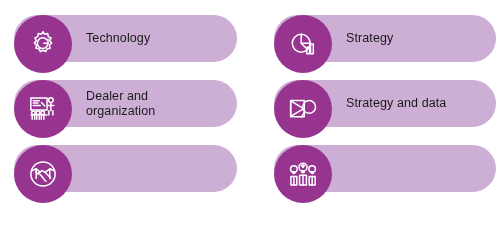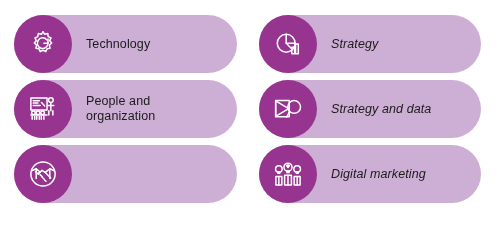--- a/index.html
+++ b/index.html
@@ -14,29 +14,29 @@
     overflow: hidden;
   }
   #board {
     position: relative;
     width: 500px;
     height: 217px;
     background: #ffffff;
   }
   .pill {
     position: absolute;
-    height: 58px;
+    height: 47px;
     border-radius: 29px;
     background: #cdaed4;
     display: flex;
     align-items: center;
     box-sizing: border-box;
   }
   .pill.col-left  { left: 14px;  width: 223px; }
-  .pill.col-right { left: 259px; width: 222px; font-style: italic; }
+  .pill.col-right { left: 274px; width: 222px; }
   .pill.row-1 { top: 15px; }
   .pill.row-2 { top: 80px; }
   .pill.row-3 { top: 145px; }
 
   .icon-badge {
     position: absolute;
     left: 0;
     top: 0;
     width: 58px;
     height: 58px;
@@ -109,21 +109,21 @@
         <path d="M14.6 9.9 17.6 13.1"></path>
         <circle cx="23.4" cy="7.6" r="2.2"></circle>
         <path d="M23.4 10 23.4 17.6 M20.6 12.6 26.2 12.6 M21.5 17.6 21.5 21.6 M25.3 17.6 25.3 21.6"></path>
         <path d="M4.6 21.6 19.8 21.6"></path>
         <circle cx="7" cy="19.6" r="1.7"></circle>
         <circle cx="11.3" cy="19.6" r="1.7"></circle>
         <circle cx="15.6" cy="19.6" r="1.7"></circle>
         <path d="M5.8 23 5.8 25.6 M8.2 23 8.2 25.6 M10.1 23 10.1 25.6 M12.5 23 12.5 25.6 M14.4 23 14.4 25.6 M16.8 23 16.8 25.6"></path>
       </svg>
     </div>
-    <div class="pill-label">People and
+    <div class="pill-label">Dealer and
 organization</div>
   </div>
 
   <div class="pill col-right row-2">
     <div class="icon-badge">
       <svg viewBox="0 0 32 32" aria-hidden="true">
         <path d="M4.4 8.1 17.2 8.1 17.2 23.3 4.4 23.3 Z" transform="translate(0,0)"></path>
         <path d="M4.4 8.3 16.6 15.6 4.4 23 Z"></path>
         <circle cx="21.8" cy="14.1" r="6"></circle>
         <path d="M17.6 18.4 14.8 23.4"></path>
@@ -156,16 +156,15 @@
         <circle cx="24.6" cy="11.4" r="3.1"></circle>
         <path d="M23.4 13.9 25.8 13.9 M25.7 15.2 23.9 15.2"></path>
         <path d="M12.8 17.2 19.2 17.2 19.2 26.4 12.8 26.4 Z"></path>
         <path d="M16 17.2 16 26.4"></path>
         <path d="M4.6 18.4 10.2 18.4 10.2 26.4 4.6 26.4 Z"></path>
         <path d="M7.4 18.4 7.4 26.4"></path>
         <path d="M21.8 18.4 27.4 18.4 27.4 26.4 21.8 26.4 Z"></path>
         <path d="M24.6 18.4 24.6 26.4"></path>
       </svg>
     </div>
-    <div class="pill-label">Digital marketing</div>
   </div>
 
 </div>
 
 </body></html>

